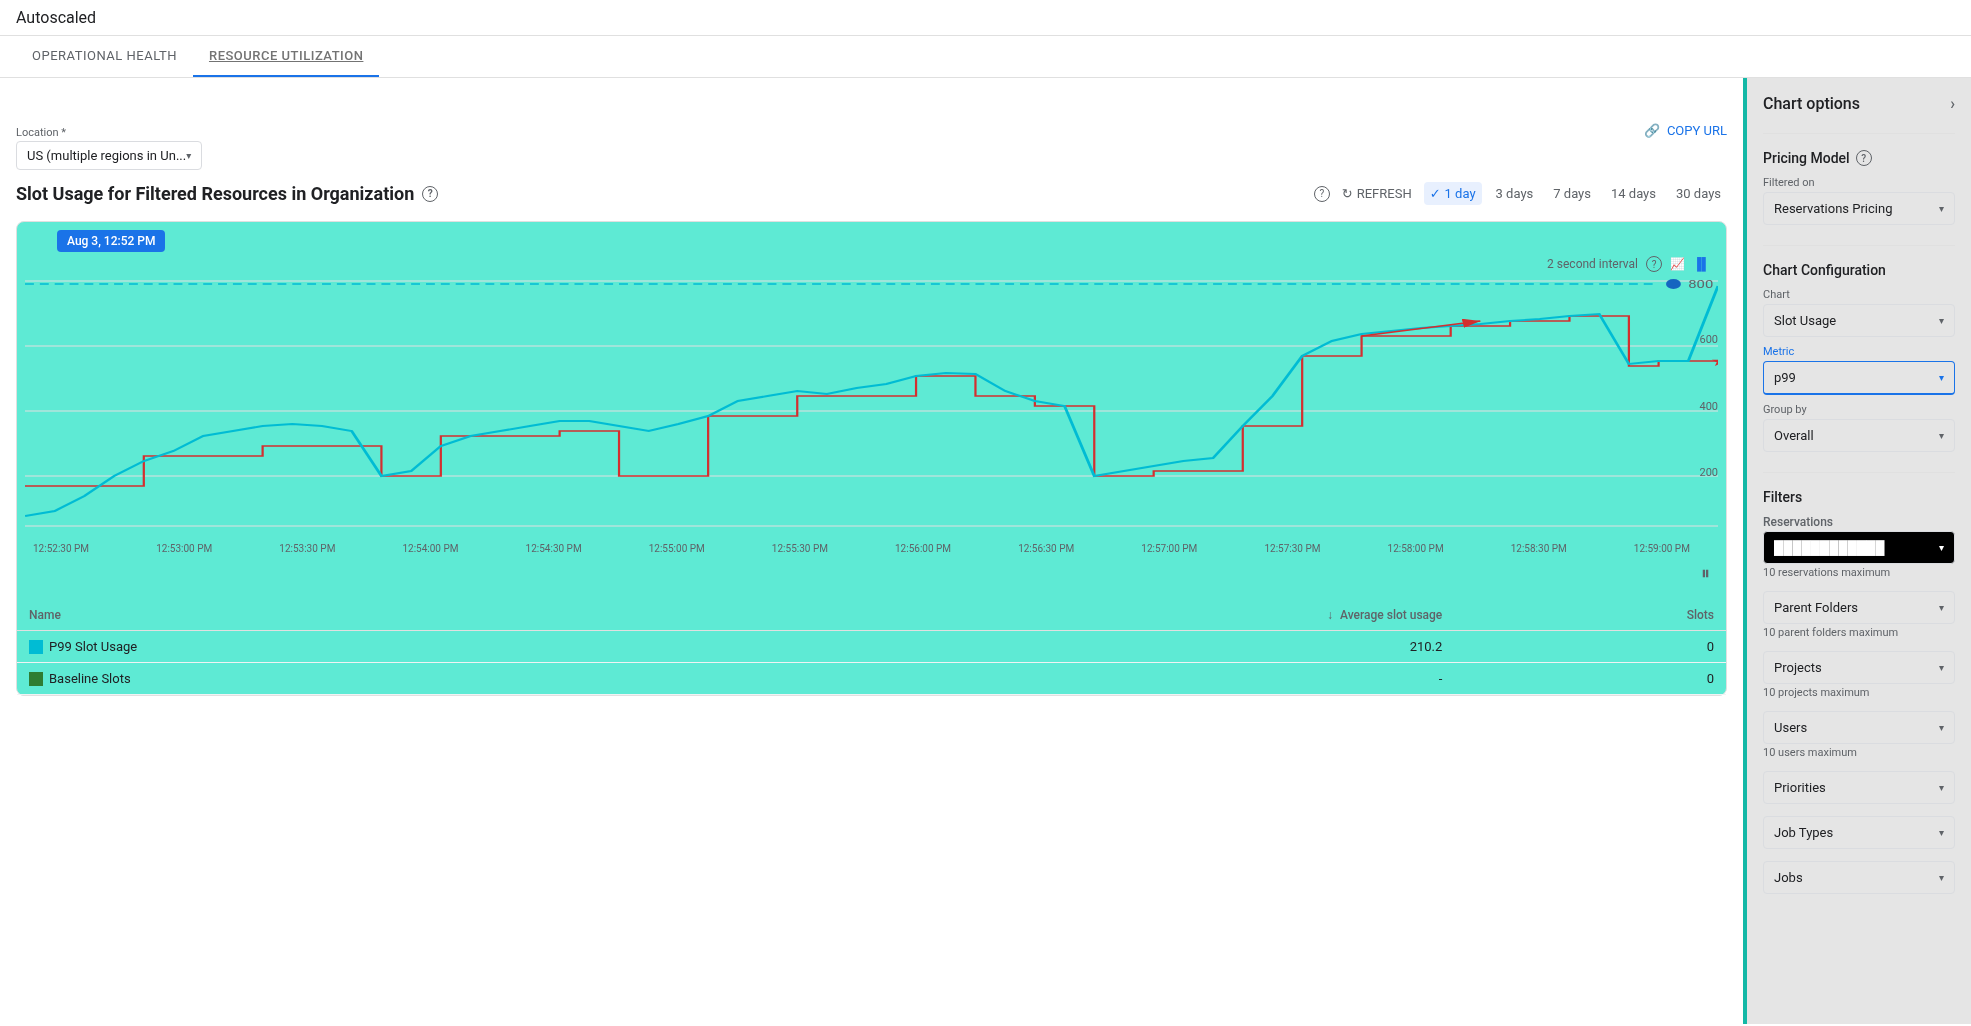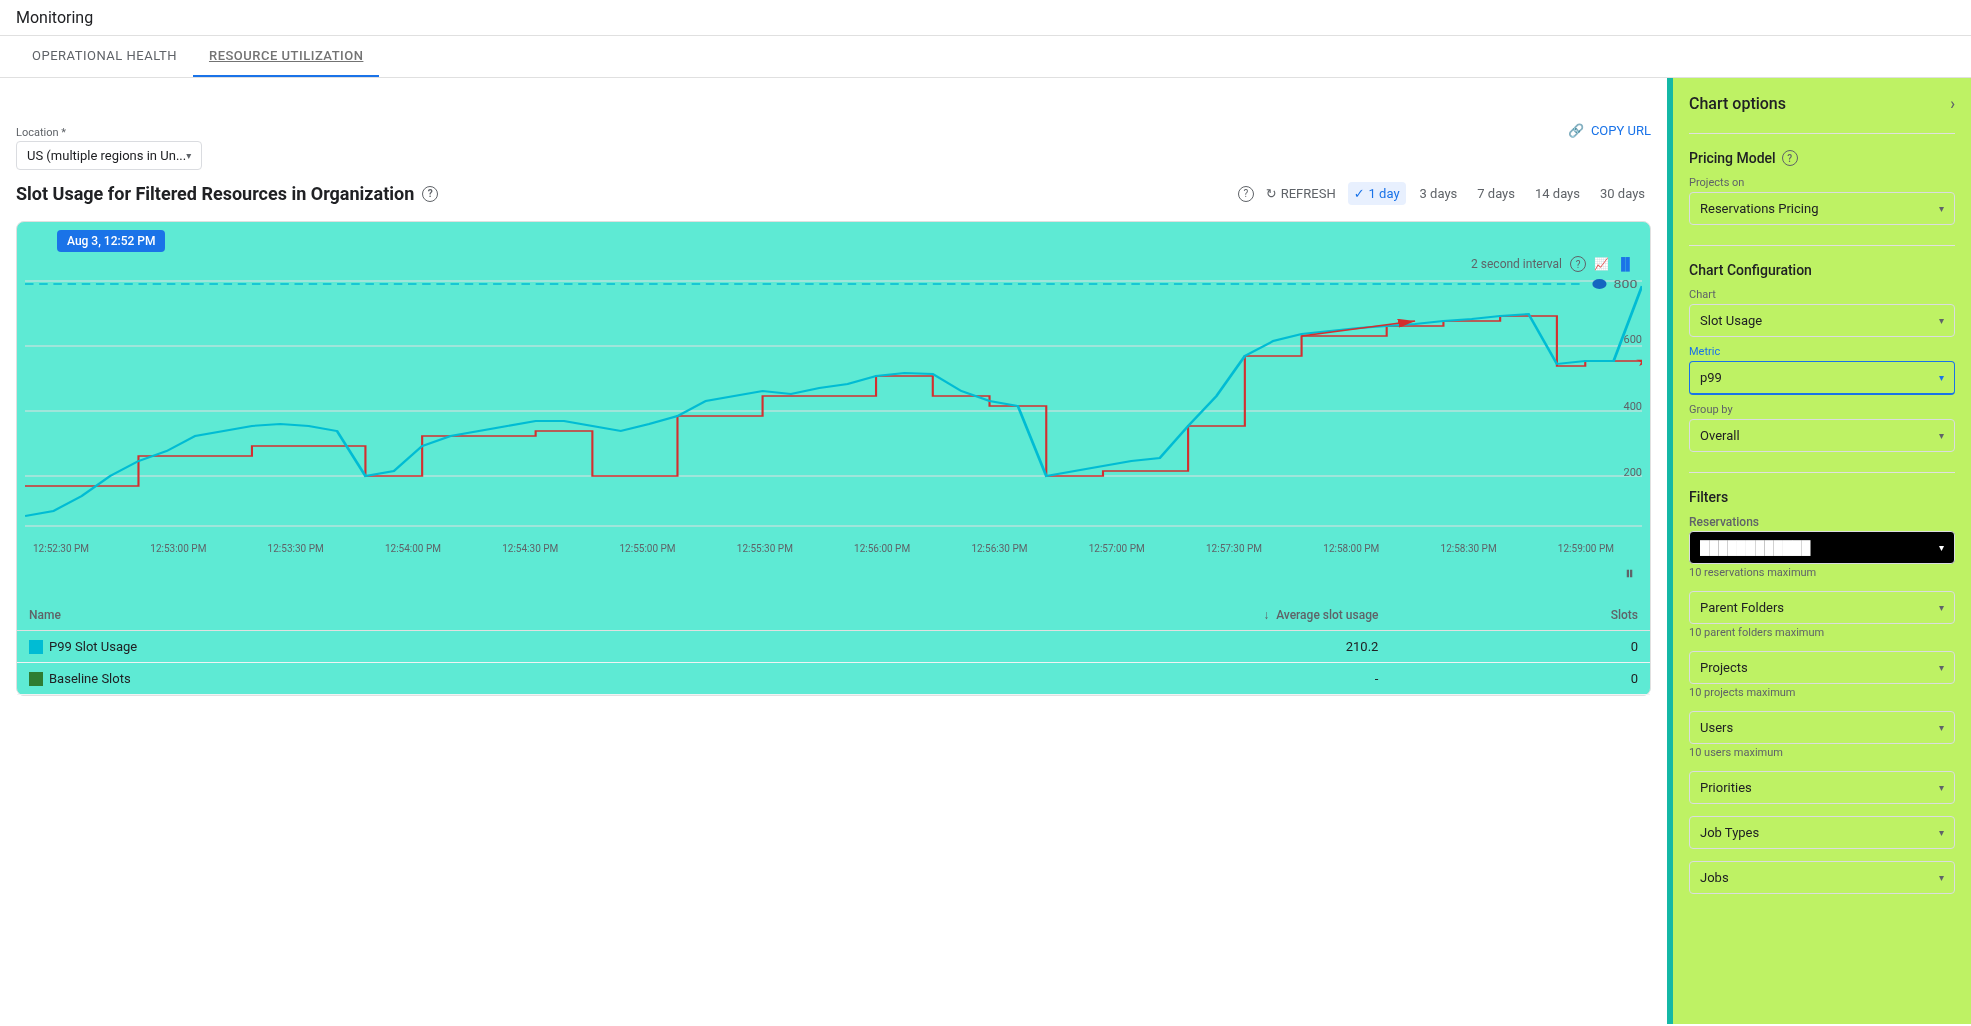--- a/index.html
+++ b/index.html
@@ -34,21 +34,21 @@
     .date-badge { background: #1a73e8; color: white; padding: 4px 10px; border-radius: 4px; font-size: 12px; font-weight: 500; }
 
     .table-section { margin-top: 8px; }
     table { width: 100%; border-collapse: collapse; font-size: 13px; }
     th { text-align: left; padding: 8px 12px; color: #5f6368; font-weight: 500; border-bottom: 1px solid #e0e0e0; font-size: 12px; }
     td { padding: 8px 12px; border-bottom: 1px solid #f1f3f4; }
     .color-dot { width: 14px; height: 14px; display: inline-block; margin-right: 6px; vertical-align: middle; }
     .name-cell { display: flex; align-items: center; }
 
     
-    .right-panel { width: 304px; border-left: 6px solid #14b8a6; padding: 16px; overflow-y: auto; background: #bef264; }
+    .right-panel { width: 228px; border-left: 4px solid #14b8a6; padding: 16px; overflow-y: auto; background: #e5e5e5; }
     .panel-title { font-size: 16px; font-weight: 500; color: #202124; margin-bottom: 20px; display: flex; justify-content: space-between; align-items: center; }
 
     .panel-section { margin-bottom: 20px; }
     .panel-section-title { font-size: 14px; font-weight: 500; color: #202124; margin-bottom: 10px; display: flex; align-items: center; gap: 6px; }
 
     .panel-label { font-size: 11px; color: #5f6368; margin-bottom: 3px; }
     .panel-select { width: 100%; border: 1px solid #dadce0; border-radius: 4px; padding: 8px 10px; font-size: 13px; cursor: pointer; display: flex; justify-content: space-between; align-items: center; margin-bottom: 8px; color: #202124; }
     .panel-select.highlight { border-color: #1a73e8; border-bottom: 2px solid #1a73e8; }
 
     .filters-section { margin-top: 16px; }
@@ -61,21 +61,21 @@
     .help-icon { width: 16px; height: 16px; border-radius: 50%; border: 1px solid #5f6368; display: inline-flex; align-items: center; justify-content: center; font-size: 10px; color: #5f6368; cursor: pointer; }
 
     .interval-label { font-size: 12px; color: #5f6368; }
 
     .section-divider { height: 1px; background: #e0e0e0; margin: 16px 0; }
   </style>
 </head>
 <body>
 
 <div class="app-header">
-  <span>Monitoring</span>
+  <span>Autoscaled</span>
 </div>
 
 <div class="tabs">
   <div class="tab">OPERATIONAL HEALTH</div>
   <div class="tab active">RESOURCE UTILIZATION</div>
 </div>
 
 <div class="main-content">
 
   <div class="chart-area">
@@ -256,21 +256,21 @@
       <span style="cursor:pointer; font-size:16px; color:#5f6368;">›</span>
     </div>
 
     <div class="section-divider"></div>
 
     <div class="panel-section">
       <div class="panel-section-title">
         <span>Pricing Model</span>
         <span class="help-icon">?</span>
       </div>
-      <div class="panel-label">Projects on</div>
+      <div class="panel-label">Filtered on</div>
       <div class="panel-select">
         <span>Reservations Pricing</span>
         <span class="chevron">▾</span>
       </div>
     </div>
 
     <div class="section-divider"></div>
 
     <div class="panel-section">
       <div class="panel-section-title">Chart Configuration</div>

